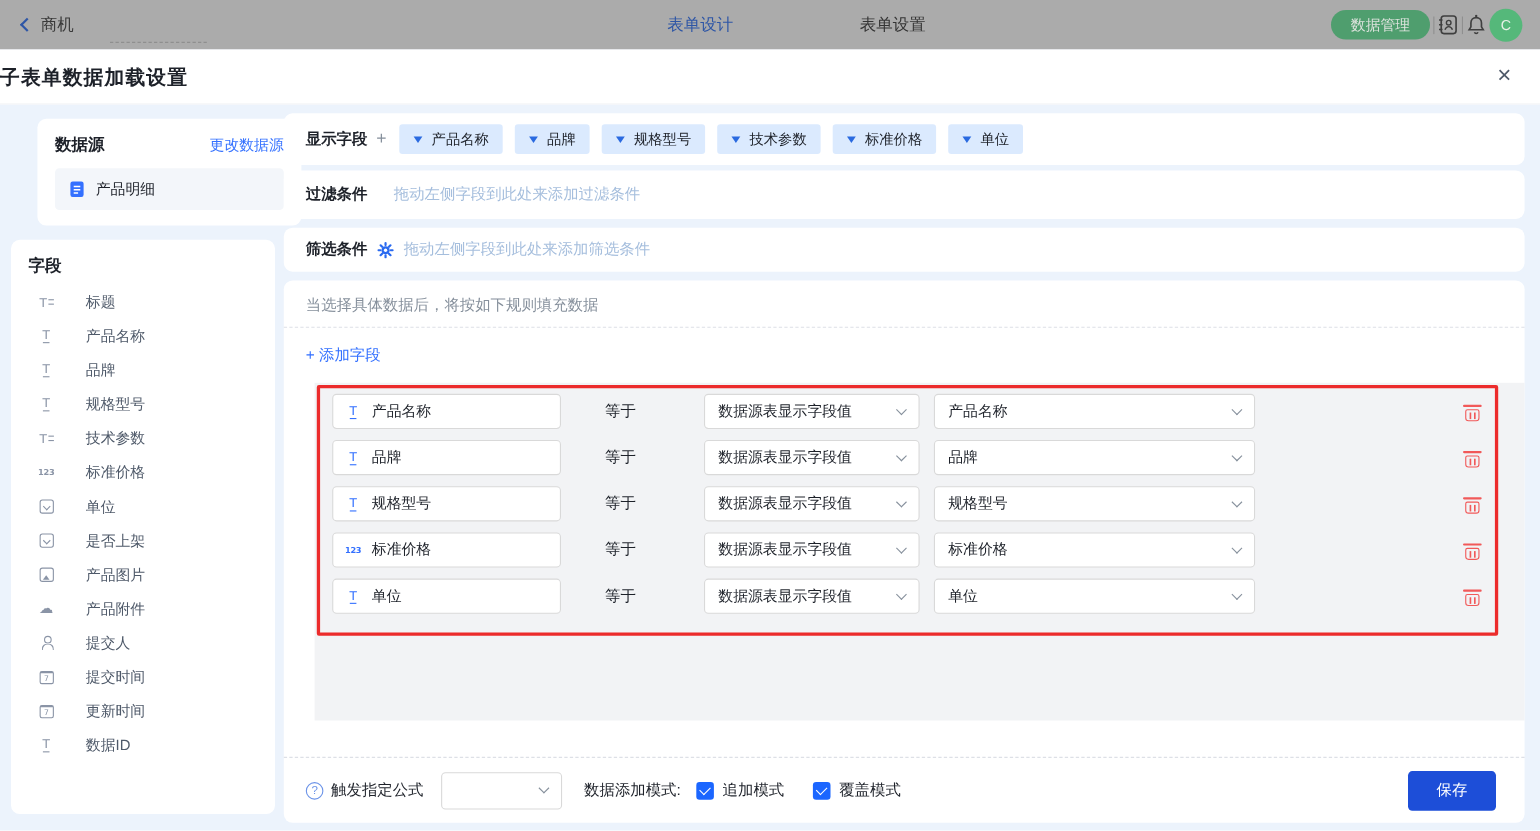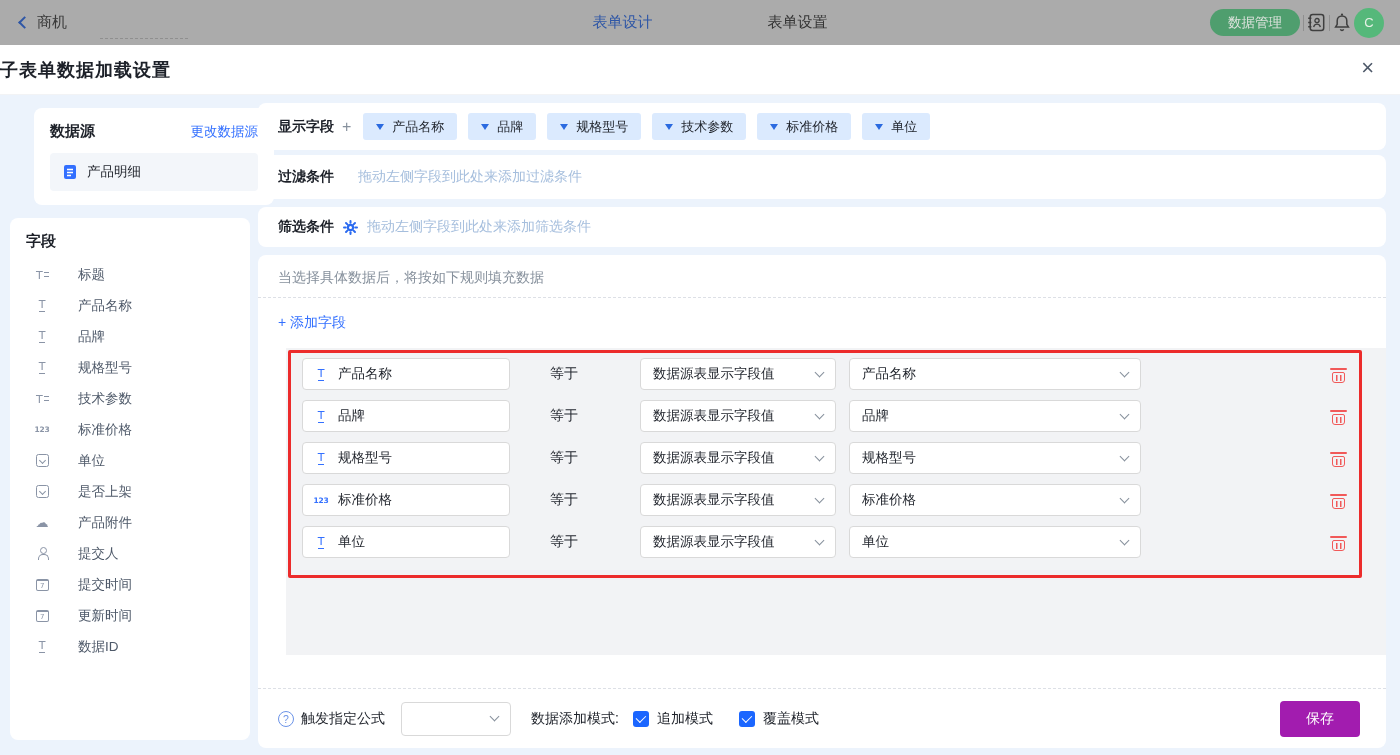--- a/index.html
+++ b/index.html
@@ -14,21 +14,21 @@
 
   
   .topbar {
     position: absolute; top:0; left:0; right:0; height:45px;
     background:#ababab; display:flex; align-items:center; padding:0 16px;
   }
   .back-group { display:flex; align-items:center; gap:8px; }
   .back-chev { width:9px; height:9px; border-left:2.2px solid #2e56a6; border-bottom:2.2px solid #2e56a6; transform:rotate(45deg); margin-left:4px; }
   .back-label { font-size:15px; color:#3a3a3a;text-align:center; }
   .name-underline { position:absolute; left:100px; top:38px; width:88px; border-bottom:1.5px dashed #8f8f8f; }
-  .topbar-tabs { position:absolute; left:50%; transform:translateX(-50%); margin-left:10px; display:flex; gap:115px; }
+  .topbar-tabs { position:absolute; left:50%; transform:translateX(-50%); margin-left:24px; display:flex; gap:115px; }
   .topbar-tab { font-size:15px; color:#343434; cursor:pointer; }
   .topbar-tab.active { color:#2e56a6; }
   .topbar-right { position:absolute; right:16px; display:flex; align-items:center; gap:3px; }
   .pill-btn { height:27px; padding:0 18px; border-radius:14px; background:#4f9e6e; color:#dde3dd; font-size:13.5px; display:flex; align-items:center; }
   .tb-sep { width:1px; height:16px; background:#8f8f8f; }
   .tb-icon { display:flex; align-items:center; justify-content:center; }
   .avatar { width:30px; height:30px; border-radius:50%; background:#55b87a; color:#e7f1e7; font-size:13px; display:flex; align-items:center; justify-content:center; }
 
   
   .modal-titlebar {
@@ -108,21 +108,21 @@
   
   .rules-footer { position:absolute; left:0; right:0; bottom:0; height:60px; border-top:1px dashed #dde0e6; display:flex; align-items:center; padding:0 20px; }
   .q-icon { width:16px; height:16px; border:1.3px solid #6b93e8; border-radius:50%; color:#6b93e8; font-size:10.5px; display:flex; align-items:center; justify-content:center; margin-right:7px; flex:none; }
   .formula-label { font-size:14px; }
   .formula-select { width:110px; height:34px; margin-left:16px; border:1px solid #d9d9d9; border-radius:4px; background:#fff; display:flex; align-items:center; justify-content:flex-end; padding:0 12px; cursor:pointer; }
   .mode-label { font-size:14px; margin-left:20px; }
   .cb-group { display:flex; align-items:center; gap:8px; margin-left:14px; font-size:14px; }
   .cb-group + .cb-group { margin-left:26px; }
   .cb { width:16px; height:16px; border-radius:3px; background:#1b66ff; position:relative; flex:none; cursor:pointer; }
   .cb::after { content:""; position:absolute; left:5.2px; top:2.2px; width:4.5px; height:8px; border-right:1.8px solid #fff; border-bottom:1.8px solid #fff; transform:rotate(45deg); }
-  .save-btn { margin-left:auto; margin-right:6px; width:80px; height:36px; background:#a21caf; border:none; border-radius:4px; color:#fff; font-size:14px; cursor:pointer; font-family:inherit; }
+  .save-btn { margin-left:auto; margin-right:6px; width:80px; height:36px; background:#1d4ed8; border:none; border-radius:4px; color:#fff; font-size:14px; cursor:pointer; font-family:inherit; }
 
   .doc-icon { flex:none; display:flex; }
   .gear-icon { flex:none; display:flex; }
 </style>
 </head>
 <body>
 
 <div class="topbar">
   <div class="back-group">
     <span class="back-chev"></span>
@@ -205,20 +205,24 @@
     </div>
   <div class="f-item">
       <span class="fic" data-icon="select"></span>
       <span>单位</span>
     </div>
   <div class="f-item">
       <span class="fic" data-icon="select"></span>
       <span>是否上架</span>
     </div>
   <div class="f-item">
+      <span class="fic" data-icon="image"></span>
+      <span>产品图片</span>
+    </div>
+  <div class="f-item">
       <span class="fic" data-icon="attachment"></span>
       <span>产品附件</span>
     </div>
   <div class="f-item">
       <span class="fic" data-icon="person"></span>
       <span>提交人</span>
     </div>
   <div class="f-item">
       <span class="fic" data-icon="calendar"></span>
       <span>提交时间</span>

